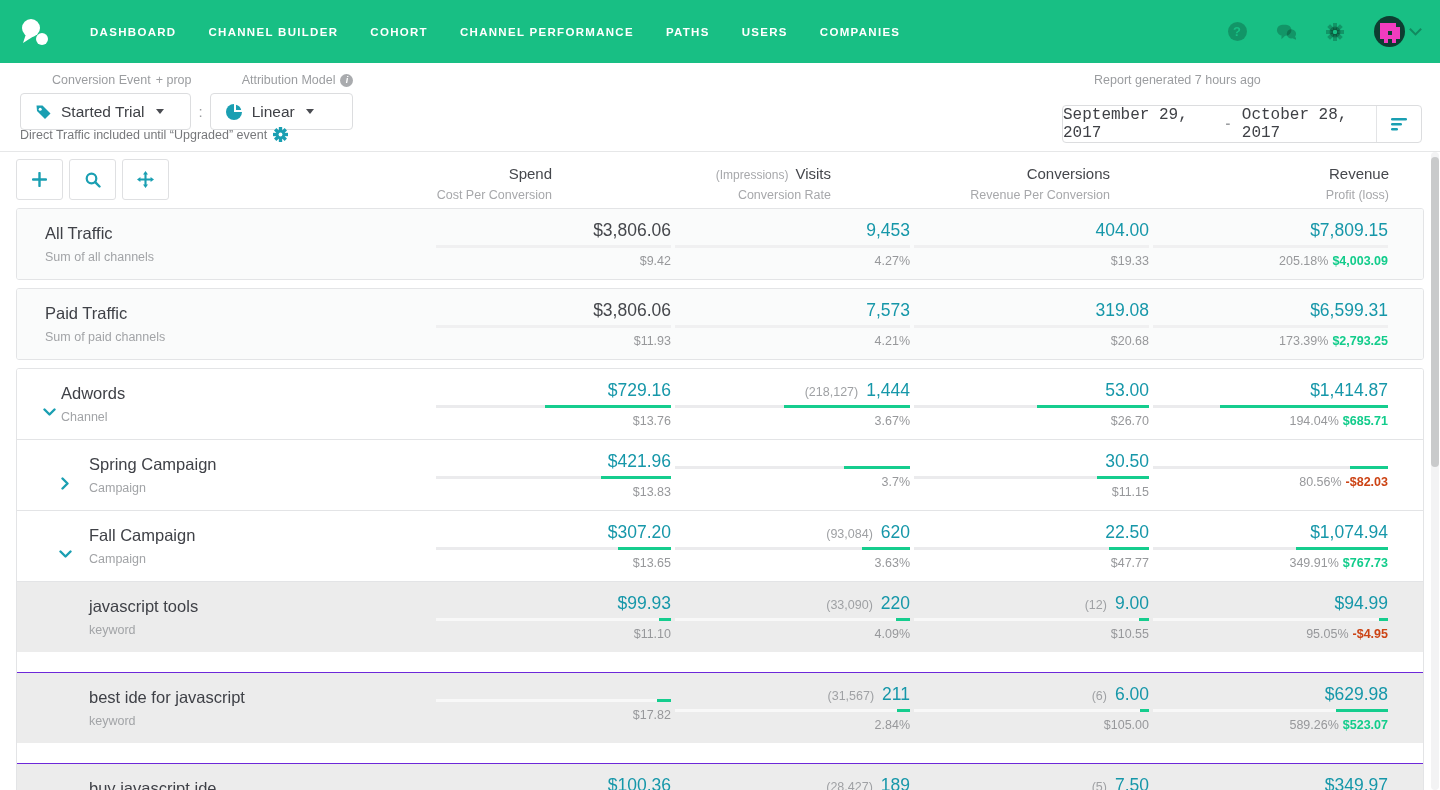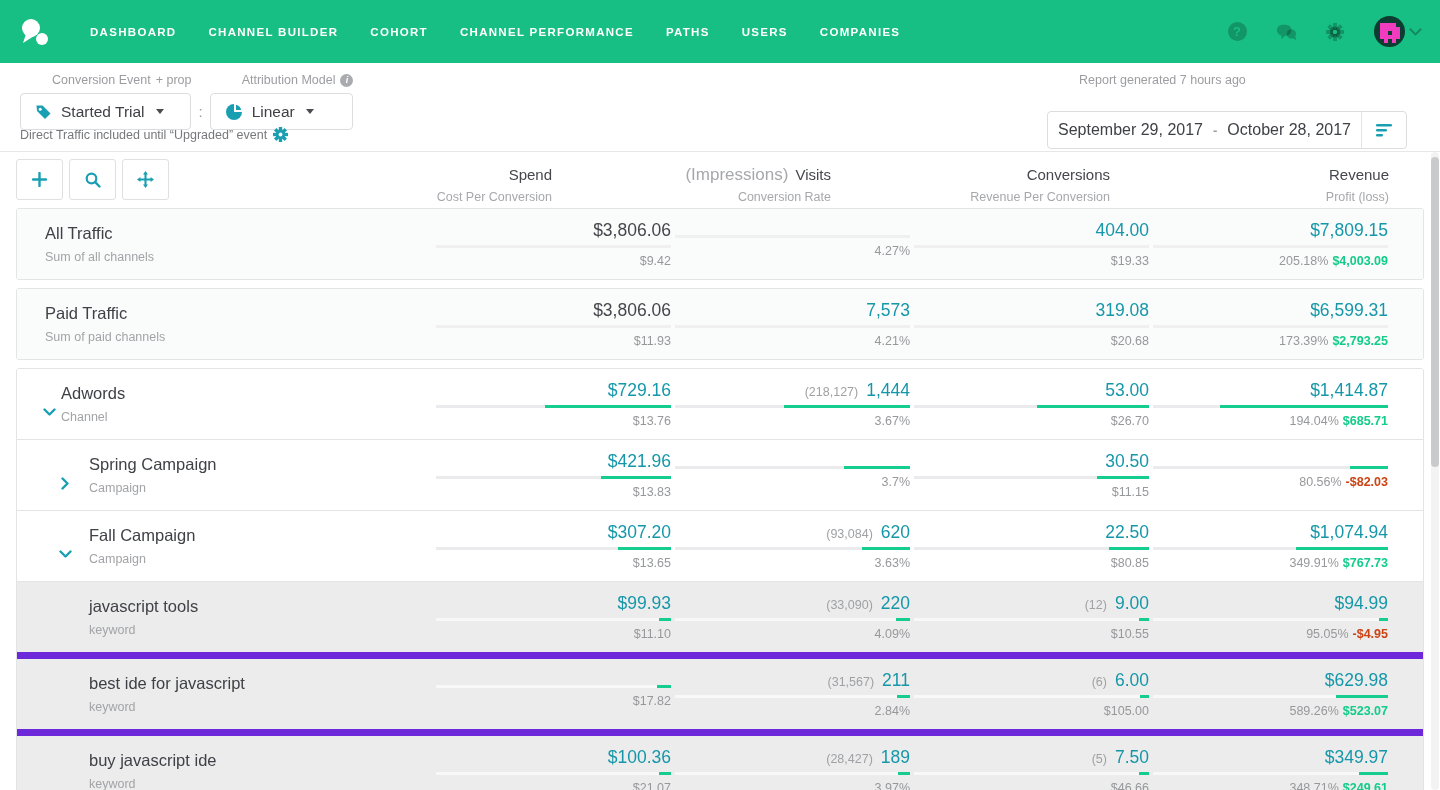--- a/index.html
+++ b/index.html
@@ -39,47 +39,47 @@
   .addprop{ color:#9b9da0; cursor:pointer; }
   .info-dot{ width:13px; height:13px; border-radius:50%; background:#a9abae; color:#fff;
     font-size:9px; font-weight:bold; display:inline-flex; align-items:center; justify-content:center; font-style:italic; }
   .select-btn{ height:37px; border:1px solid #dcdddf; border-radius:4px; background:#fff;
     display:flex; align-items:center; gap:9px; padding:0 14px; font-size:15.5px; color:#3f4146; cursor:pointer; }
   .caret{ width:0; height:0; border-left:4.5px solid transparent; border-right:4.5px solid transparent;
     border-top:5px solid #4a4c51; margin-left:2px; }
   .colon{ color:#9b9da0; font-size:15px; margin:30px 7px 0 7px; }
   .note-row{ position:absolute; left:20px; top:64px; font-size:12.5px; color:#77787b;
     display:flex; align-items:center; gap:6px; }
-  .filters-right{ position:absolute; right:33px; top:10px; }
-  .date-box{ margin-top:24px; height:38px; width:360px; border:1px solid #dcdddf; border-radius:4px;
-    background:#fff; display:flex; align-items:center; }
+  .filters-right{ position:absolute; right:18px; top:10px; }
+  .date-box{ margin-top:18px; height:38px; width:360px; border:1px solid #dcdddf; border-radius:4px;
+    background:#fff; display:flex; align-items:center;font-family:Liberation Mono, monospace; }
   .date-main{ flex:1; display:flex; align-items:center; justify-content:center; gap:10px;
     font-size:16px; color:#3f4146; cursor:pointer; }
   .date-dash{ color:#9b9da0; font-size:13px; font-weight:bold; }
   .date-divider{ width:1px; height:100%; background:#e3e4e6; }
   .date-filter{ width:44px; display:flex; align-items:center; justify-content:center; cursor:pointer; }
 
   
   .content{ border-top:1px solid #e6e7e8; }
   .thead{ margin:4px 16px 0; padding-right:35px; display:flex; align-items:flex-start; height:52px; position:relative;gap:40px; }
   .toolbar{ position:absolute; left:0; top:3px; display:flex; gap:6px; }
   .tool-btn{ width:47px; height:41px; background:#fff; border:1px solid #dfe0e2; border-radius:3px;
     display:flex; align-items:center; justify-content:center; cursor:pointer; }
   .thead-spacer{ flex:1; }
   .hcell{ width:239px; text-align:right; padding-top:9px; }
   .hcell .htitle{ font-size:15px; color:#45474c; }
-  .hcell .hprefix{ font-size:17px; color:#a7a8ab; margin-right:7px; }
+  .hcell .hprefix{ font-size:12px; color:#a7a8ab; margin-right:7px; }
   .hcell .hsub{ font-size:12.5px; color:#a7a8ab; margin-top:5px; }
 
   .card{ margin:0 16px 8px; border:1px solid var(--border); border-radius:3px; background:#fff; overflow:hidden; }
   .row{ display:flex; align-items:center; min-height:66px; padding:11px 35px 11px 0; background:#fff; cursor:pointer; }
   .row + .row{ border-top:1px solid #e3e4e6; }
   .card.summary .row{ background:#fafbfb; }
   .row.keyword{ background:#ececec; }
-  .row.keyword + .row.keyword{ border-top:7px solid #6d28d9; }
+  .row.keyword + .row.keyword{ border-top:1px solid #6d28d9;margin-top:20px; }
   .rowhead{ flex:1; position:relative; }
   .row.summary .titles{ padding-left:28px; }
   .row.channel .titles{ padding-left:44px; }
   .row.campaign .titles, .row.keyword .titles{ padding-left:72px; }
   .title{ font-size:16.5px; color:#3f4147; margin-bottom:7px; }
   .subtitle{ font-size:12.5px; color:#a2a4a7; }
   .chev{ position:absolute; top:50%; margin-top:-1px; }
   .row.channel .chev{ left:26px; }
   .row.campaign .chev{ left:42px; }
   .chev.right svg{ transform:rotate(-90deg); }
@@ -269,20 +269,21 @@
       </div>
     </div>
     <div class="cell">
       <div class="valline"><span class="paren"></span><span class="val dark">$3,806.06</span></div>
       <div class="bar">
               <i style="width: 0px;"></i>
             </div>
       <div class="sub"><span class="pct">$9.42</span></div>
     </div>
     <div class="cell">
+      <div class="valline"><span class="paren"></span><span class="val">9,453</span></div>
       <div class="bar">
               <i style="width: 0px;"></i>
             </div>
       <div class="sub"><span class="pct">4.27%</span></div>
     </div>
     <div class="cell">
       <div class="valline"><span class="paren"></span><span class="val">404.00</span></div>
       <div class="bar">
               <i style="width: 0px;"></i>
             </div>
@@ -441,21 +442,21 @@
       <div class="bar">
               <i style="width: 48px;"></i>
             </div>
       <div class="sub"><span class="pct">3.63%</span></div>
     </div>
     <div class="cell">
       <div class="valline"><span class="paren"></span><span class="val">22.50</span></div>
       <div class="bar">
               <i style="width: 40px;"></i>
             </div>
-      <div class="sub"><span class="pct">$80.85</span></div>
+      <div class="sub"><span class="pct">$47.77</span></div>
     </div>
     <div class="cell">
       <div class="valline"><span class="paren"></span><span class="val">$1,074.94</span></div>
       <div class="bar">
               <i style="width: 92px;"></i>
             </div>
       <div class="sub"><span class="pct">349.91%</span><span class="profit pos">$767.73</span></div>
     </div>
   </div>
         <div class="row keyword">

